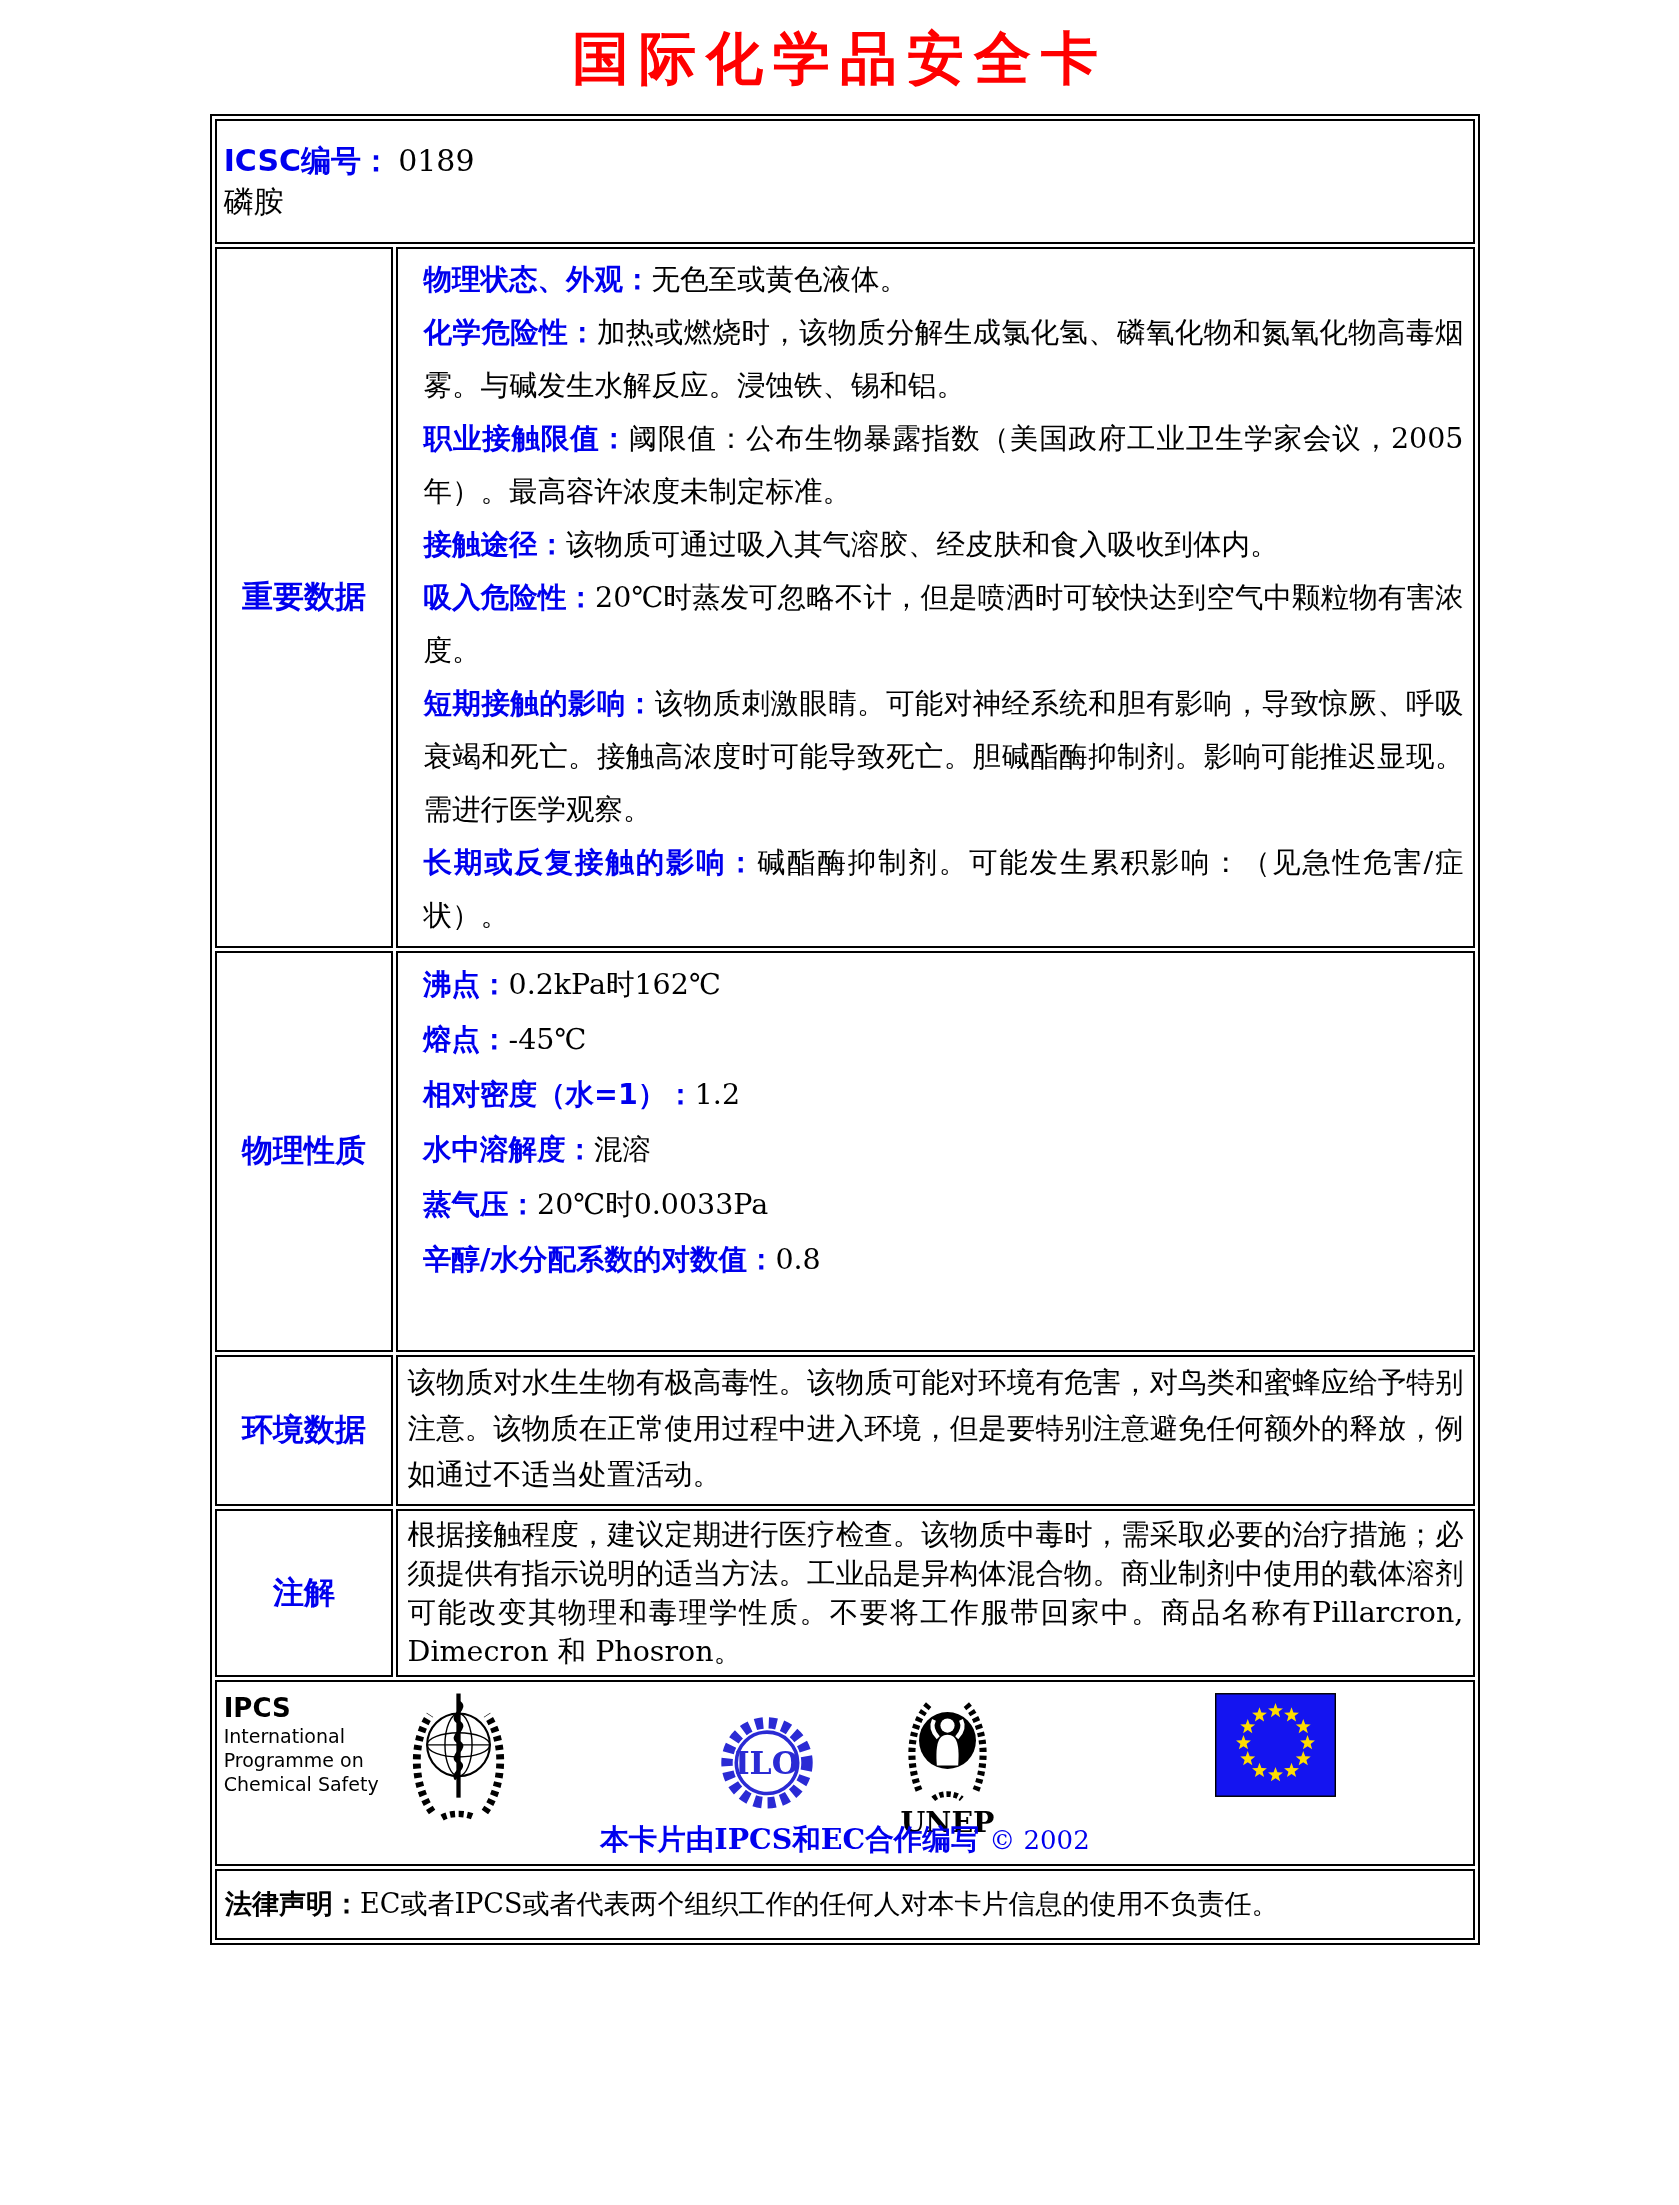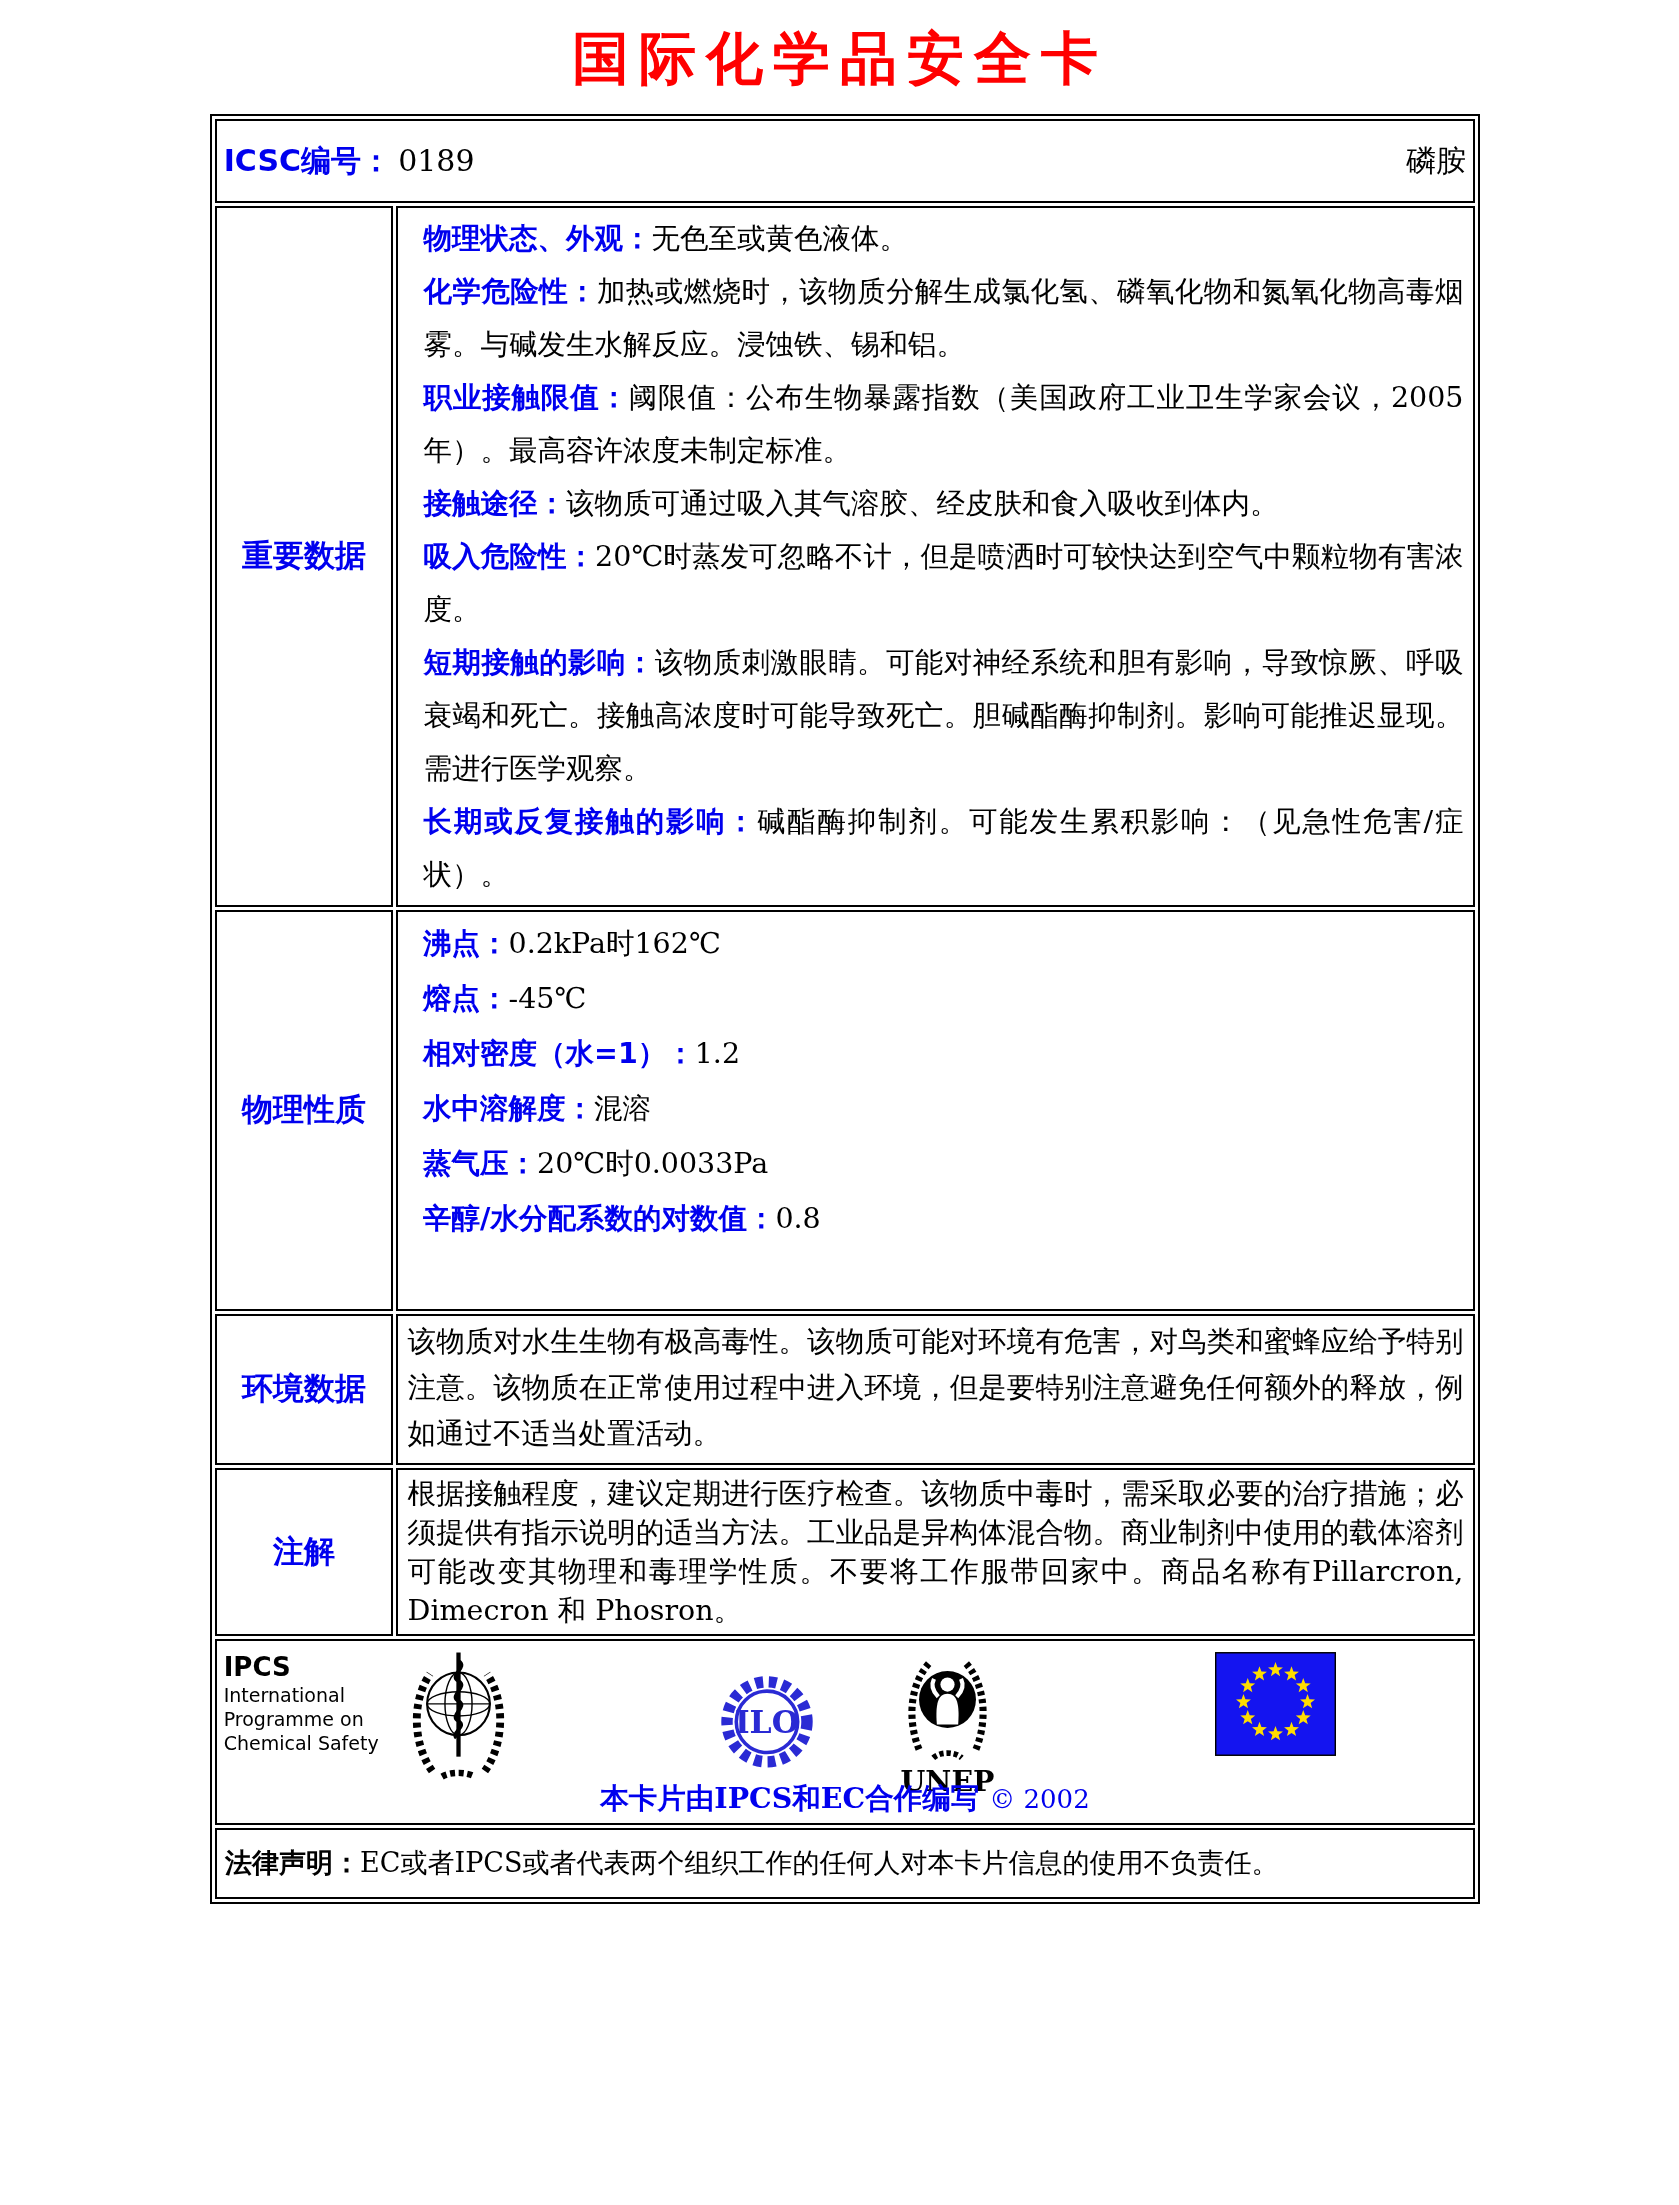--- a/index.html
+++ b/index.html
@@ -28,22 +28,22 @@
     color:#0000ee;font-family:"DejaVu Sans","Liberation Sans",sans-serif;
     font-weight:bold;
   }
   .content{padding:2.9px 8.6px;font-size:28.5px;color:#000;text-align:justify;}
   .content p{margin:0;}
   .h-important{min-height:678px;line-height:53px;margin-left:16px;}
   .h-physical{min-height:389px;line-height:55px;padding-left:24px;}
   .h-env{min-height:140px;line-height:46px;}
   .h-notes{min-height:154px;line-height:39px;}
   .icsc-bar{
-    display:flex;justify-content:space-between;align-items:baseline;
-    padding:18.5px 5.7px;font-size:30px;
+    display:flex;justify-content:flex-end;align-items:baseline;
+    padding:18.5px 5.7px;font-size:30px;flex-direction:column;
   }
   .icsc-left .num{color:#000;margin-left:7.1px;}
   .addl{padding:5.7px 7.1px;font-size:28.5px;line-height:37px;}
   .logos{position:relative;height:180px;}
   .ipcs-block{
     position:absolute;left:5.7px;top:10px;color:#000;
     font-family:"DejaVu Sans","Liberation Sans",sans-serif;
   }
   .ipcs-block .acro{font-size:26px;font-weight:bold;line-height:31px;}
   .ipcs-block .ln{font-size:19px;line-height:24px;}

